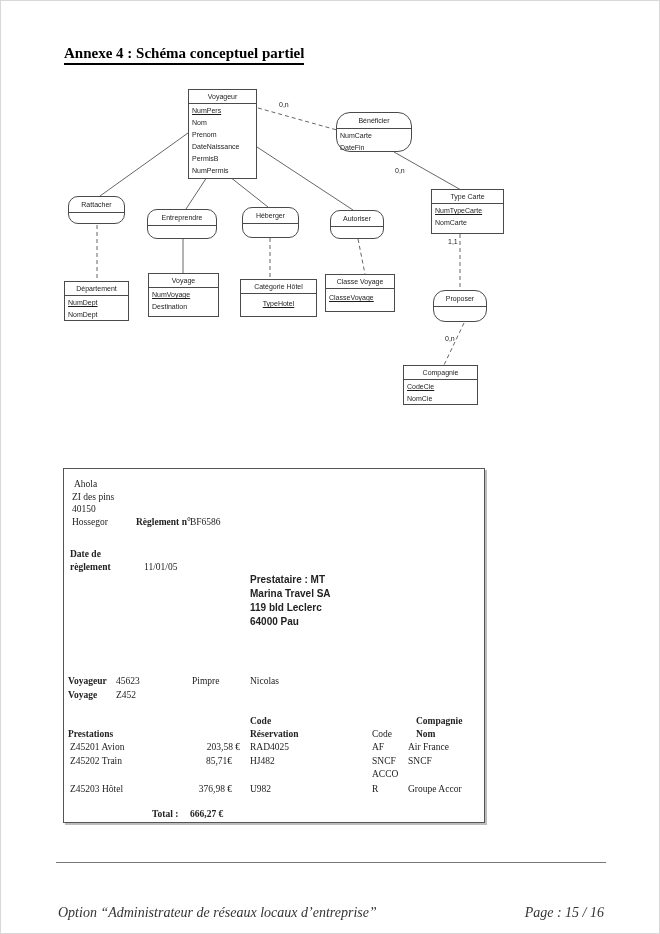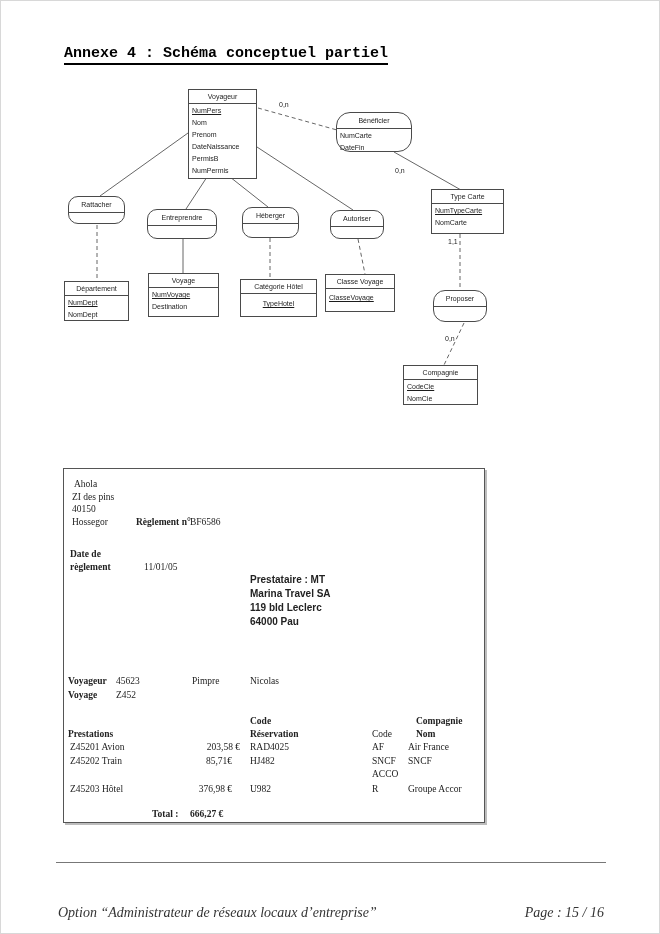--- a/index.html
+++ b/index.html
@@ -35,21 +35,21 @@
   
   #footer-rule{position:absolute;left:55px;top:861px;width:550px;border-top:1px solid #777;}
   .footer-text{position:absolute;top:904px;font-family:"Liberation Serif",serif;
         font-style:italic;font-size:14px;color:#333;white-space:nowrap;}
 </style>
 </head>
 <body>
 
 <div id="page">
 
-  <div class="annexe-title" style="left:63px;top:44px;font-family:Liberation Mono, monospace;">Annexe 4 : Schéma conceptuel partiel</div>
+  <div class="annexe-title" style="left:63px;top:44px;">Annexe 4 : Schéma conceptuel partiel</div>
 
   <svg id="diagram-lines" width="660" height="430">
     <g stroke="#555" stroke-width="0.9" fill="none">
       <line x1="257" y1="107" x2="336" y2="129" stroke-dasharray="4,3"></line>
       <line x1="393" y1="151" x2="460" y2="189"></line>
       <line x1="459" y1="233" x2="459" y2="289" stroke-dasharray="4,3"></line>
       <line x1="463" y1="322" x2="443" y2="364" stroke-dasharray="4,3"></line>
       <line x1="187" y1="132" x2="99" y2="195"></line>
       <line x1="206" y1="176" x2="185" y2="208"></line>
       <line x1="229" y1="176" x2="267" y2="206"></line>

